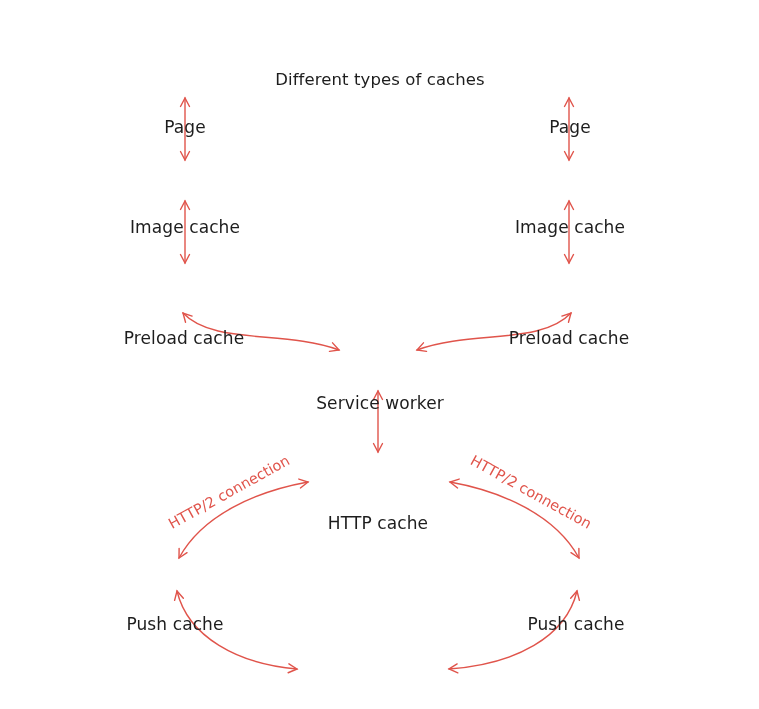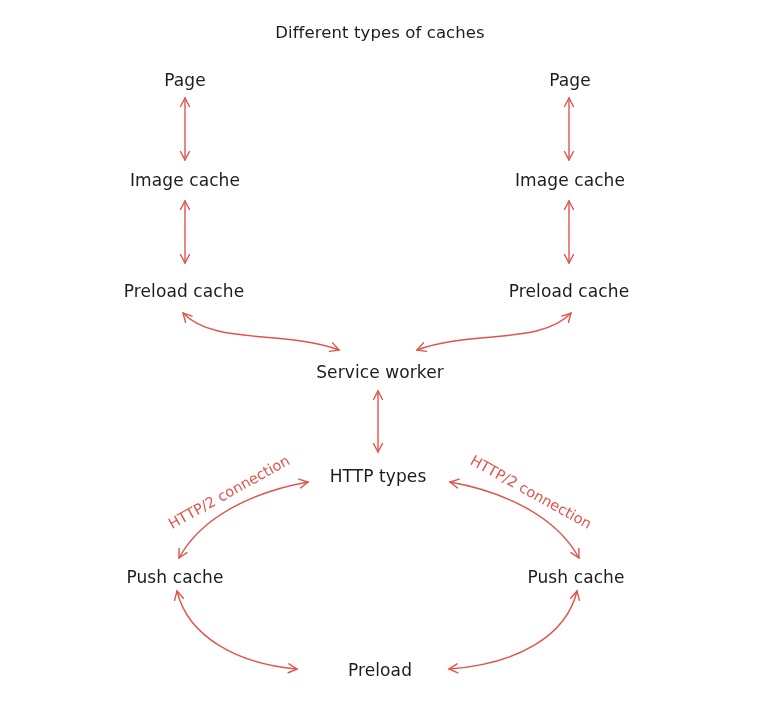--- a/index.html
+++ b/index.html
@@ -25,20 +25,21 @@
     stroke-width:1.4;
     stroke-linecap:round;
   }
   .lbl{
     position:absolute;
     transform:translate(-50%,-50%);
     white-space:nowrap;
     color:var(--ink);
     font-size:17px;
     letter-spacing:.1px;
+    margin-top:47px;
   }
   .title{font-size:16.5px;}
   .edge-lbl{
     position:absolute;
     white-space:nowrap;
     color:var(--red);
     font-size:14.5px;
   }
   .rot-l{transform:translate(-50%,-50%) rotate(-29deg);}
   .rot-r{transform:translate(-50%,-50%) rotate(29deg);}
@@ -77,23 +78,23 @@
 
   <div class="lbl" style="left:185px;top:80px">Page</div>
   <div class="lbl" style="left:570px;top:80px">Page</div>
 
   <div class="lbl" style="left:185px;top:180px">Image cache</div>
   <div class="lbl" style="left:570px;top:180px">Image cache</div>
 
   <div class="lbl" style="left:184px;top:291px">Preload cache</div>
   <div class="lbl" style="left:569px;top:291px">Preload cache</div>
 
-  <div class="lbl" style="left:380px;top:372px">Service worker</div>
+  <div class="lbl" style="left:380px;top:356px">Service worker</div>
 
-  <div class="lbl" style="left:378px;top:476px">HTTP types</div>
+  <div class="lbl" style="left:378px;top:476px">HTTP cache</div>
 
   <div class="lbl" style="left:175px;top:577px">Push cache</div>
   <div class="lbl" style="left:576px;top:577px">Push cache</div>
 
   <div class="lbl" style="left:380px;top:670px">Preload</div>
 
   <div class="edge-lbl rot-l" style="left:229px;top:492px">HTTP/2 connection</div>
   <div class="edge-lbl rot-r" style="left:531px;top:492px">HTTP/2 connection</div>
 
 </div>

